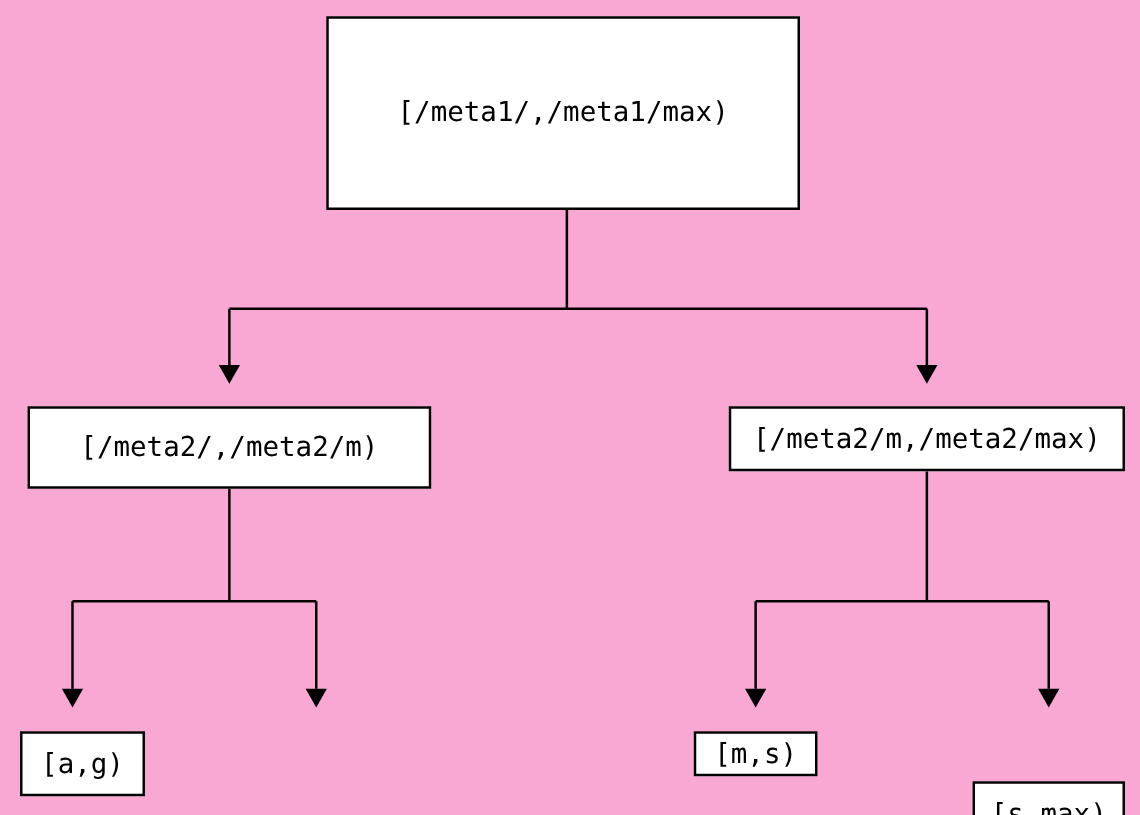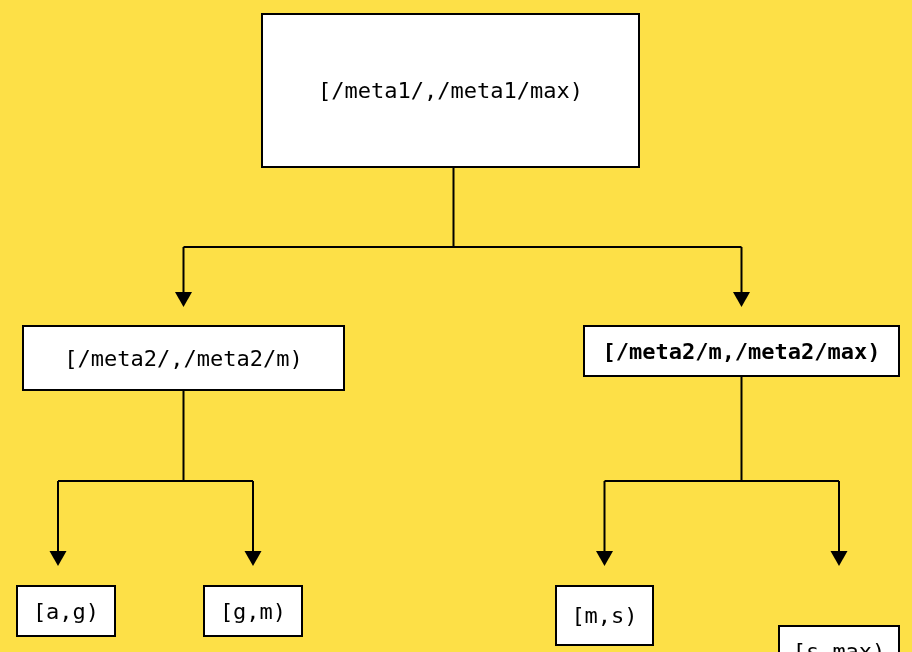--- a/index.html
+++ b/index.html
@@ -4,21 +4,21 @@
 <style>
   html, body {
     margin: 0;
     padding: 0;
     background: #ffffff;
   }
   #canvas {
     position: relative;
     width: 912px;
     height: 652px;
-    background: #fde047;
+    background: #f9a8d4;
     overflow: hidden;
   }
   #connector-layer {
     position: absolute;
     left: 0;
     top: 0;
     width: 912px;
     height: 652px;
   }
   .edge-line {
@@ -38,24 +38,24 @@
     display: flex;
     align-items: center;
     justify-content: center;
     font-family: "DejaVu Sans Mono", "Liberation Mono", monospace;
     font-size: 22px;
     color: #000000;
     white-space: nowrap;
   }
   .node-root  { left: 261px; top: 13px;  width: 379px; height: 155px; }
   .node-left  { left: 22px;  top: 325px; width: 323px; height: 66px;  }
-  .node-right { left: 583px; top: 325px; width: 317px; height: 52px; font-weight: bold;  }
+  .node-right { left: 583px; top: 325px; width: 317px; height: 52px;  }
   .node-ll    { left: 16px;   top: 585px; width: 100px; height: 52px;  }
   .node-lr    { left: 203px; top: 585px; width: 100px; height: 52px;  }
-  .node-rl    { left: 555px; top: 585px; width: 99px;  height: 61px;  }
+  .node-rl    { left: 555px; top: 585px; width: 99px;  height: 36px;  }
   .node-rr    { left: 778px; top: 585px; width: 122px; height: 52px; margin-top: 40px;  }
 </style>
 </head>
 <body>
 
 <div id="canvas">
 
   <svg id="connector-layer" viewBox="0 0 912 652" xmlns="http://www.w3.org/2000/svg">
 
     <g>
@@ -110,23 +110,20 @@
   </div>
 
   <div class="node node-right">
     <span>[/meta2/m,/meta2/max)</span>
   </div>
 
   <div class="node node-ll">
     <span>[a,g)</span>
   </div>
 
-  <div class="node node-lr">
-    <span>[g,m)</span>
-  </div>
 
   <div class="node node-rl">
     <span>[m,s)</span>
   </div>
 
   <div class="node node-rr">
     <span>[s,max)</span>
   </div>
 
 </div>

